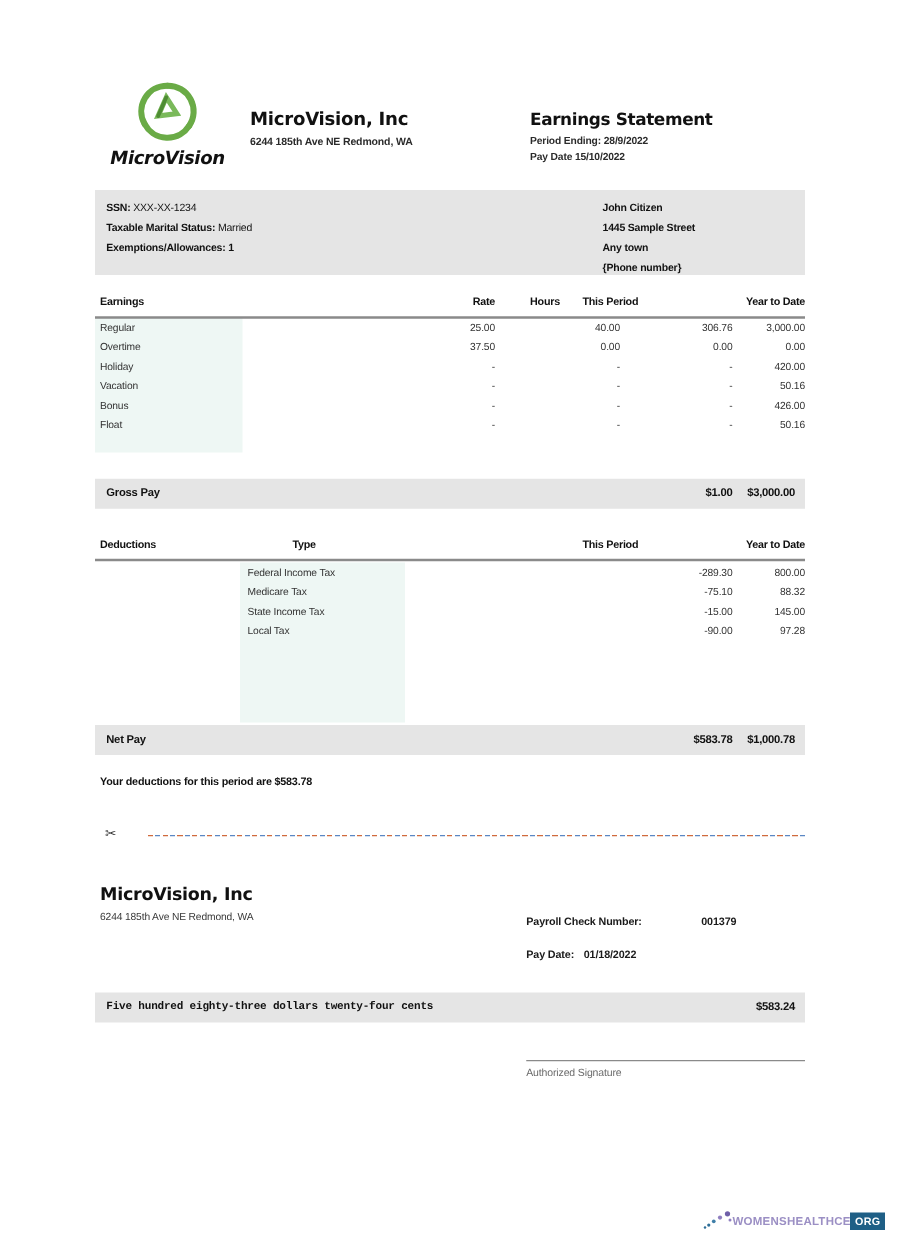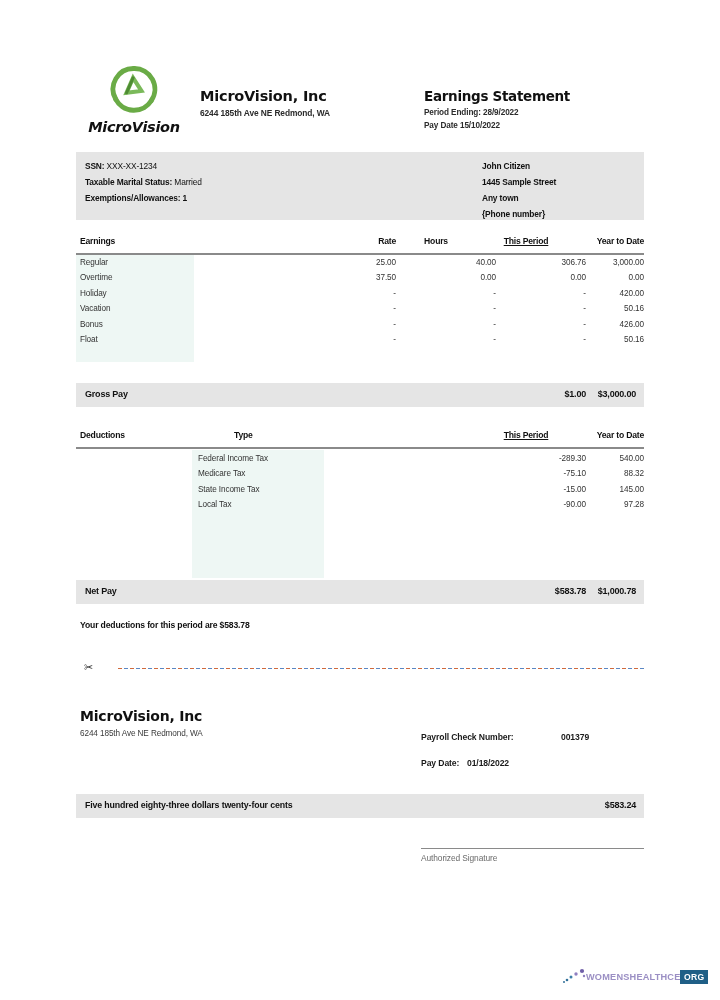--- a/index.html
+++ b/index.html
@@ -196,21 +196,21 @@
   .c-type  { left: 122px; text-align: left; }
   .c-rate  { left: 200px; width: 120px; text-align: right; }
   .c-hours { left: 300px; width: 120px; text-align: right; }
   .c-this  { left: 390px; width: 120px; text-align: right; }
   .c-ytd   { left: 468px; width: 100px; text-align: right; }
 
   .h-label { left: 4px; }
   .h-type  { left: 122px; margin-left: 36px; }
   .h-rate  { left: 200px; width: 120px; text-align: right; }
   .h-hours { left: 300px; width: 120px; text-align: center; }
-  .h-this  { left: 390px; width: 120px; text-align: center; text-decoration: underline; }
+  .h-this  { left: 390px; width: 120px; text-align: left; }
   .h-ytd   { left: 468px; width: 100px; text-align: right; }
 
   
   .gross-band { top: 383px; height: 24px; }
   .net-band   { top: 580px; height: 24px; }
   .band-label {
     position: absolute;
     left: 9px;
     top: 6px;
     font-size: 9px;
@@ -324,20 +324,21 @@
     height: 24px;
   }
   .words-text {
     position: absolute;
     left: 9px;
     top: 6px;
     font-size: 8.8px;
     font-weight: bold;
     color: #111111;
     letter-spacing: -0.15px;
+    font-family: Liberation Mono, monospace;
   }
   .words-amt {
     position: absolute;
     left: 440px;
     width: 120px;
     top: 6px;
     text-align: right;
     font-size: 9px;
     font-weight: bold;
     color: #111111;
@@ -531,21 +532,21 @@
       <div class="th h-type">Type</div>
       <div class="th h-this">This Period</div>
       <div class="th h-ytd">Year to Date</div>
       <div class="rule"></div>
     </div>
     <div style="height:5px"></div>
     <div>
       <div class="row">
         <div class="cell c-type">Federal Income Tax</div>
         <div class="cell c-this">-289.30</div>
-        <div class="cell c-ytd">540.00</div>
+        <div class="cell c-ytd">800.00</div>
       </div>
       <div class="row">
         <div class="cell c-type">Medicare Tax</div>
         <div class="cell c-this">-75.10</div>
         <div class="cell c-ytd">88.32</div>
       </div>
       <div class="row">
         <div class="cell c-type">State Income Tax</div>
         <div class="cell c-this">-15.00</div>
         <div class="cell c-ytd">145.00</div>

